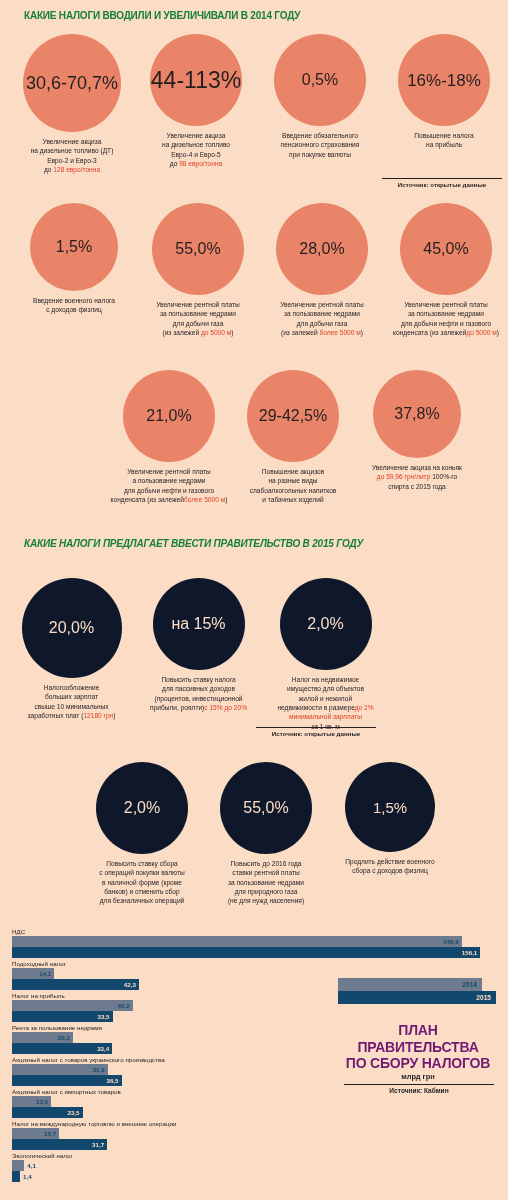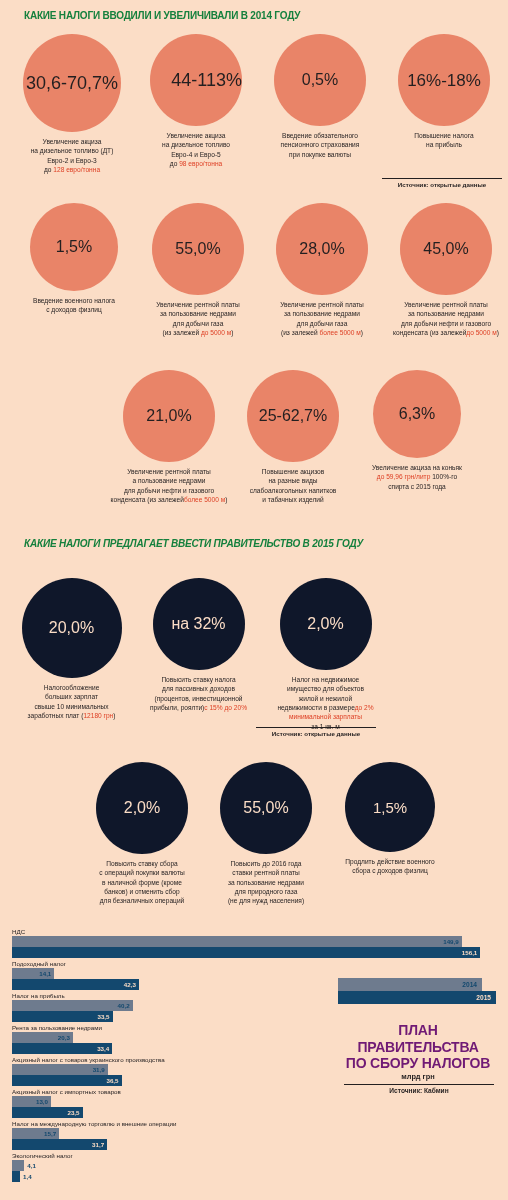--- a/index.html
+++ b/index.html
@@ -128,21 +128,21 @@
           <span>30,6-70,7%</span>
         </div>
         <div class="caption">
           <div>Увеличение акциза</div>
           <div>на дизельное топливо (ДТ)</div>
           <div>Евро-2 и Евро-3</div>
           <div><span>до </span><span class="hl">128 евро/тонна</span></div>
         </div>
       </div>
       <div class="col">
-        <div class="bubble bubble-2014" style="width: 92px; height: 92px; font-size: 18px; justify-content: flex-end;">
+        <div class="bubble bubble-2014" style="width: 92px; height: 92px; font-size: 23px;">
           <span>44-113%</span>
         </div>
         <div class="caption">
           <div>Увеличение акциза</div>
           <div>на дизельное топливо</div>
           <div>Евро-4 и Евро-5</div>
           <div><span>до </span><span class="hl">98 евро/тонна</span></div>
         </div>
       </div>
       <div class="col">
@@ -218,32 +218,32 @@
         </div>
         <div class="caption">
           <div>Увеличение рентной платы</div>
           <div>а пользование недрами</div>
           <div>для добычи нефти и газового</div>
           <div><span>конденсата (из залежей</span><span class="hl">более 5000 м</span><span>)</span></div>
         </div>
       </div>
       <div class="col">
         <div class="bubble bubble-2014" style="width: 92px; height: 92px; font-size: 16px;">
-          <span>25-62,7%</span>
+          <span>29-42,5%</span>
         </div>
         <div class="caption">
           <div>Повышение акцизов</div>
           <div>на разные виды</div>
           <div>слабоалкогольных напитков</div>
           <div><span>и табачных изделий</span></div>
         </div>
       </div>
       <div class="col">
         <div class="bubble bubble-2014" style="width: 88px; height: 88px; font-size: 16px;">
-          <span>6,3%</span>
+          <span>37,8%</span>
         </div>
         <div class="caption">
           <div>Увеличение акциза на коньяк</div>
           <div><span class="hl">до 59,96 грн/литр</span><span> 100%-го</span></div>
           <div>спирта с 2015 года</div>
         </div>
       </div>
     </div>
 
   <div class="source" id="src-2014" style="position:absolute; left:382px; top:178px; width:120px;">Источник: открытые данные</div>
@@ -257,21 +257,21 @@
         </div>
         <div class="caption">
           <div>Налогообложение</div>
           <div>больших зарплат</div>
           <div>свыше 10 минимальных</div>
           <div><span>заработных плат (</span><span class="hl">12180 грн</span><span>)</span></div>
         </div>
       </div>
       <div class="col">
         <div class="bubble bubble-2015" style="width: 92px; height: 92px; font-size: 16px;">
-          <span>на 32%</span>
+          <span>на 15%</span>
         </div>
         <div class="caption">
           <div>Повысить ставку налога</div>
           <div>для пассивных доходов</div>
           <div>(процентов, инвестиционной</div>
           <div><span>прибыли, роялти)</span><span class="hl">с 15% до 20%</span></div>
         </div>
       </div>
       <div class="col">
         <div class="bubble bubble-2015" style="width: 92px; height: 92px; font-size: 16px;">

